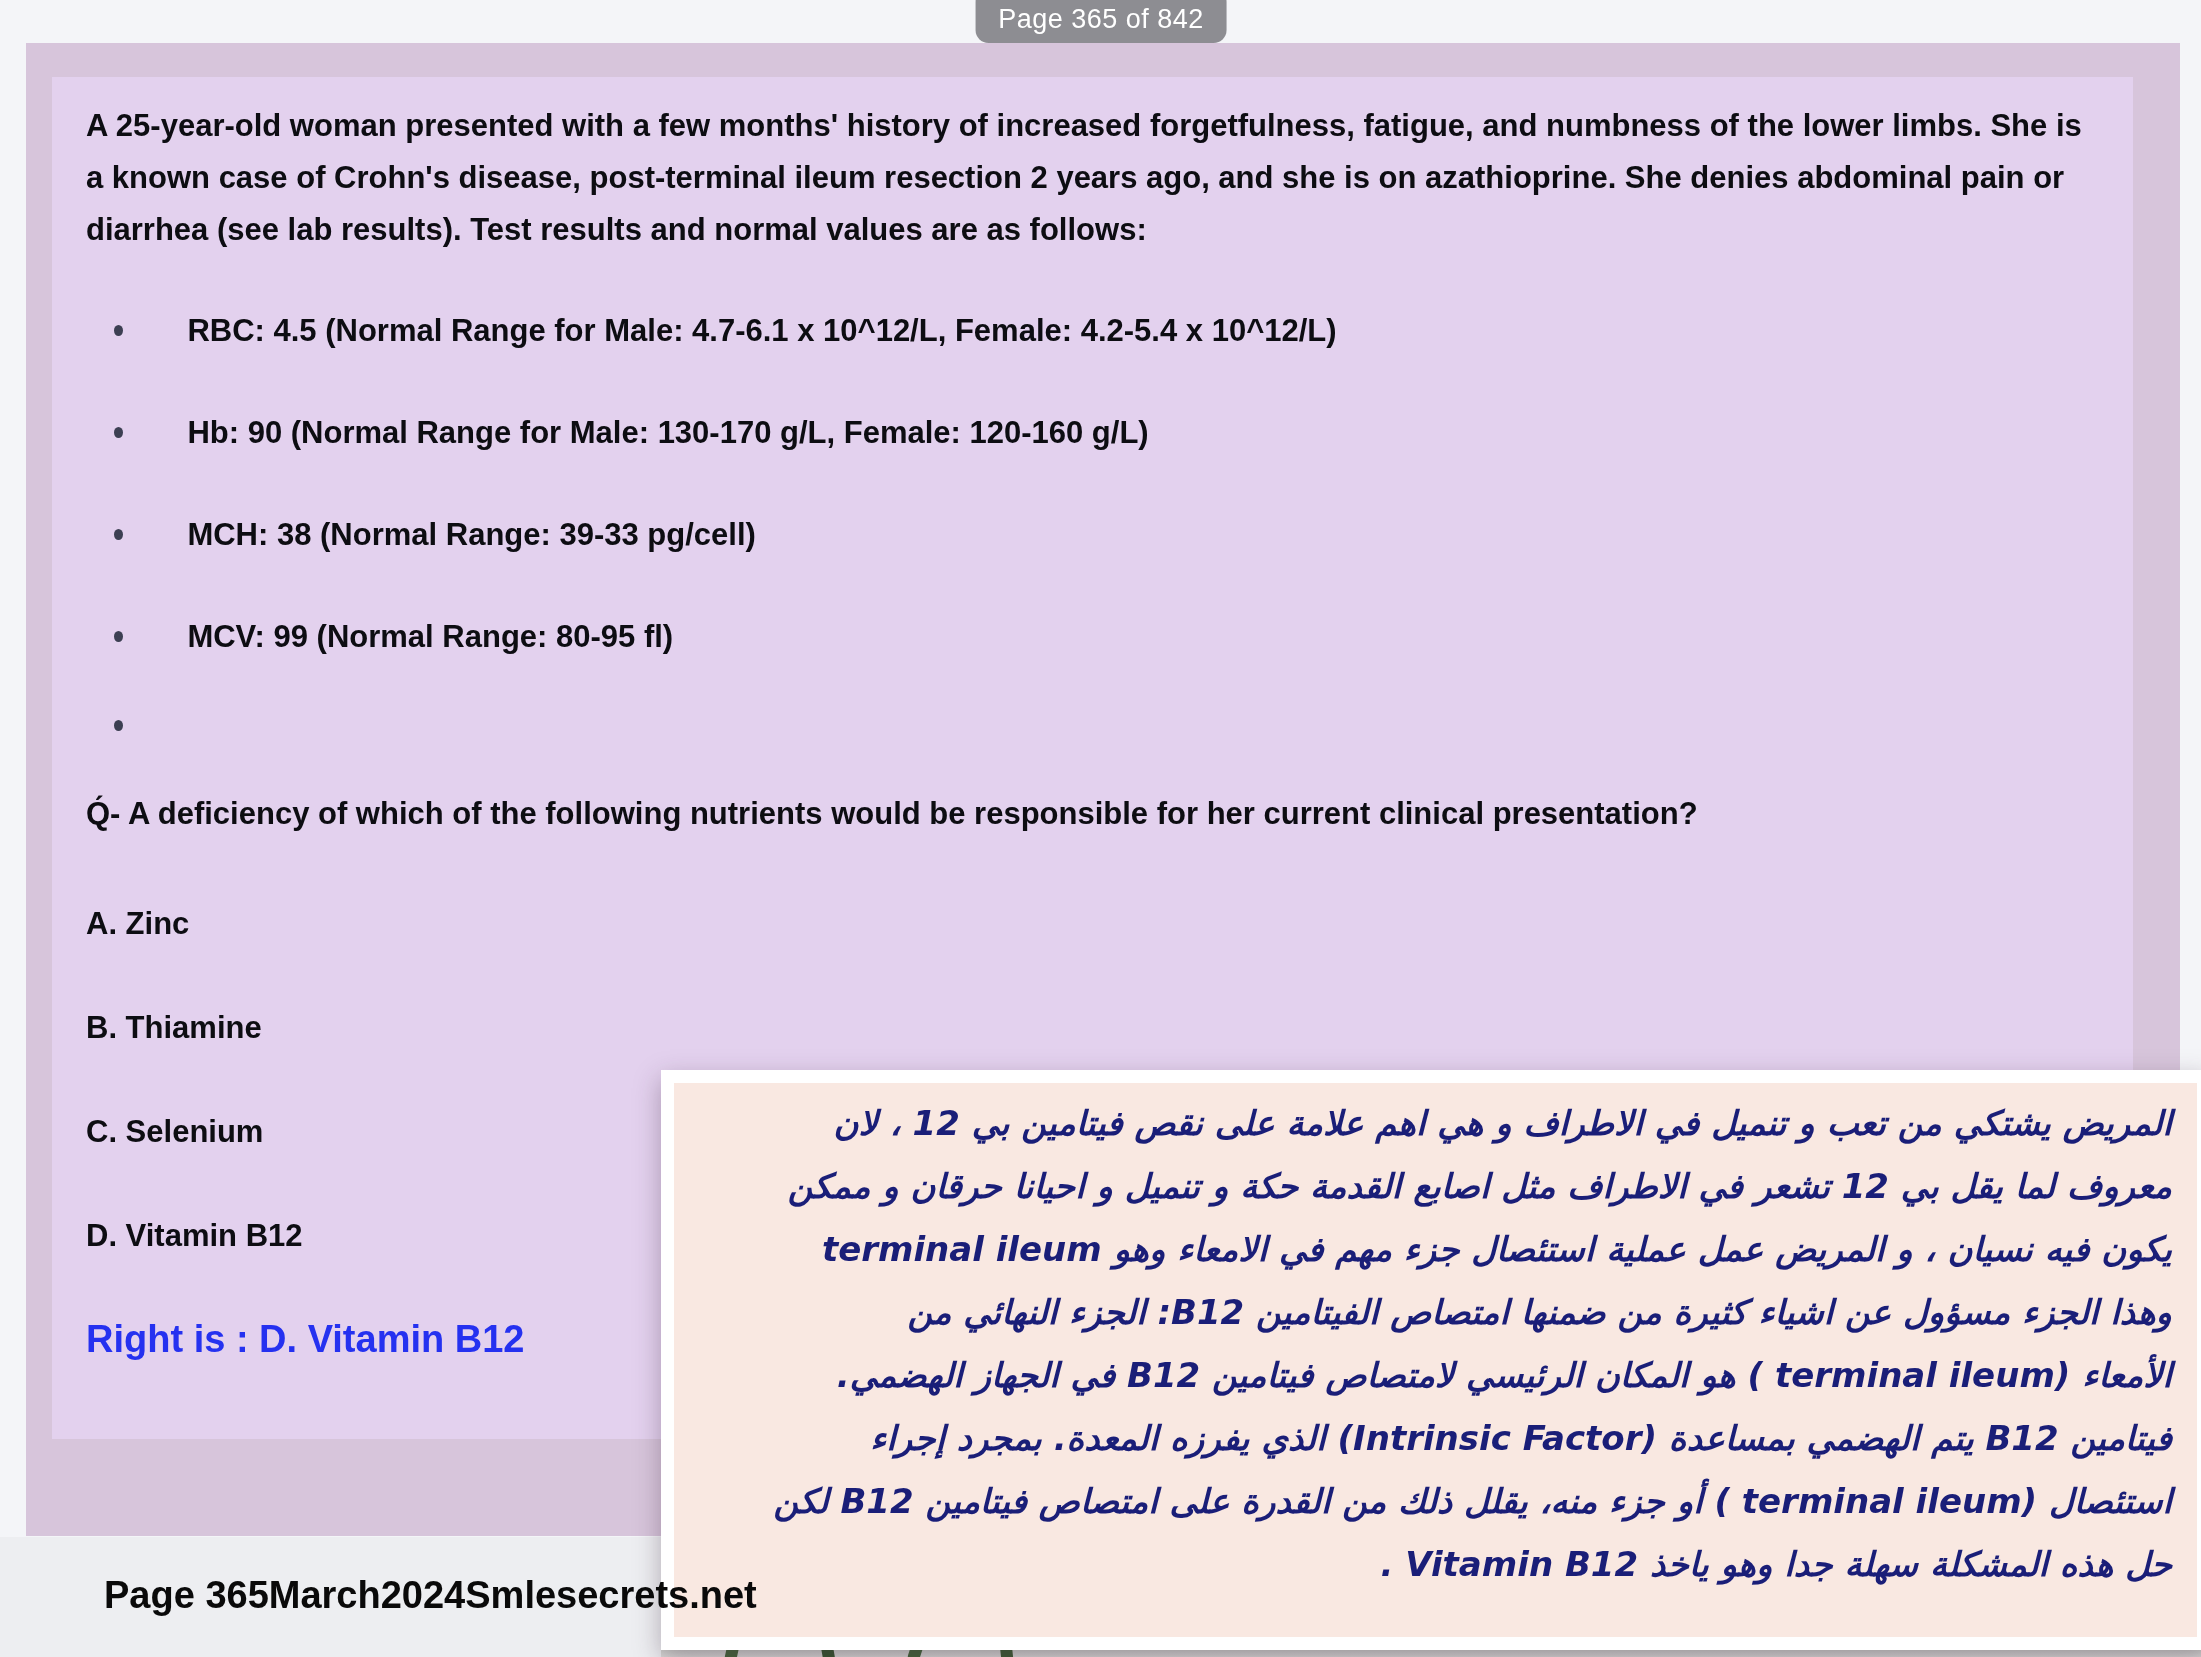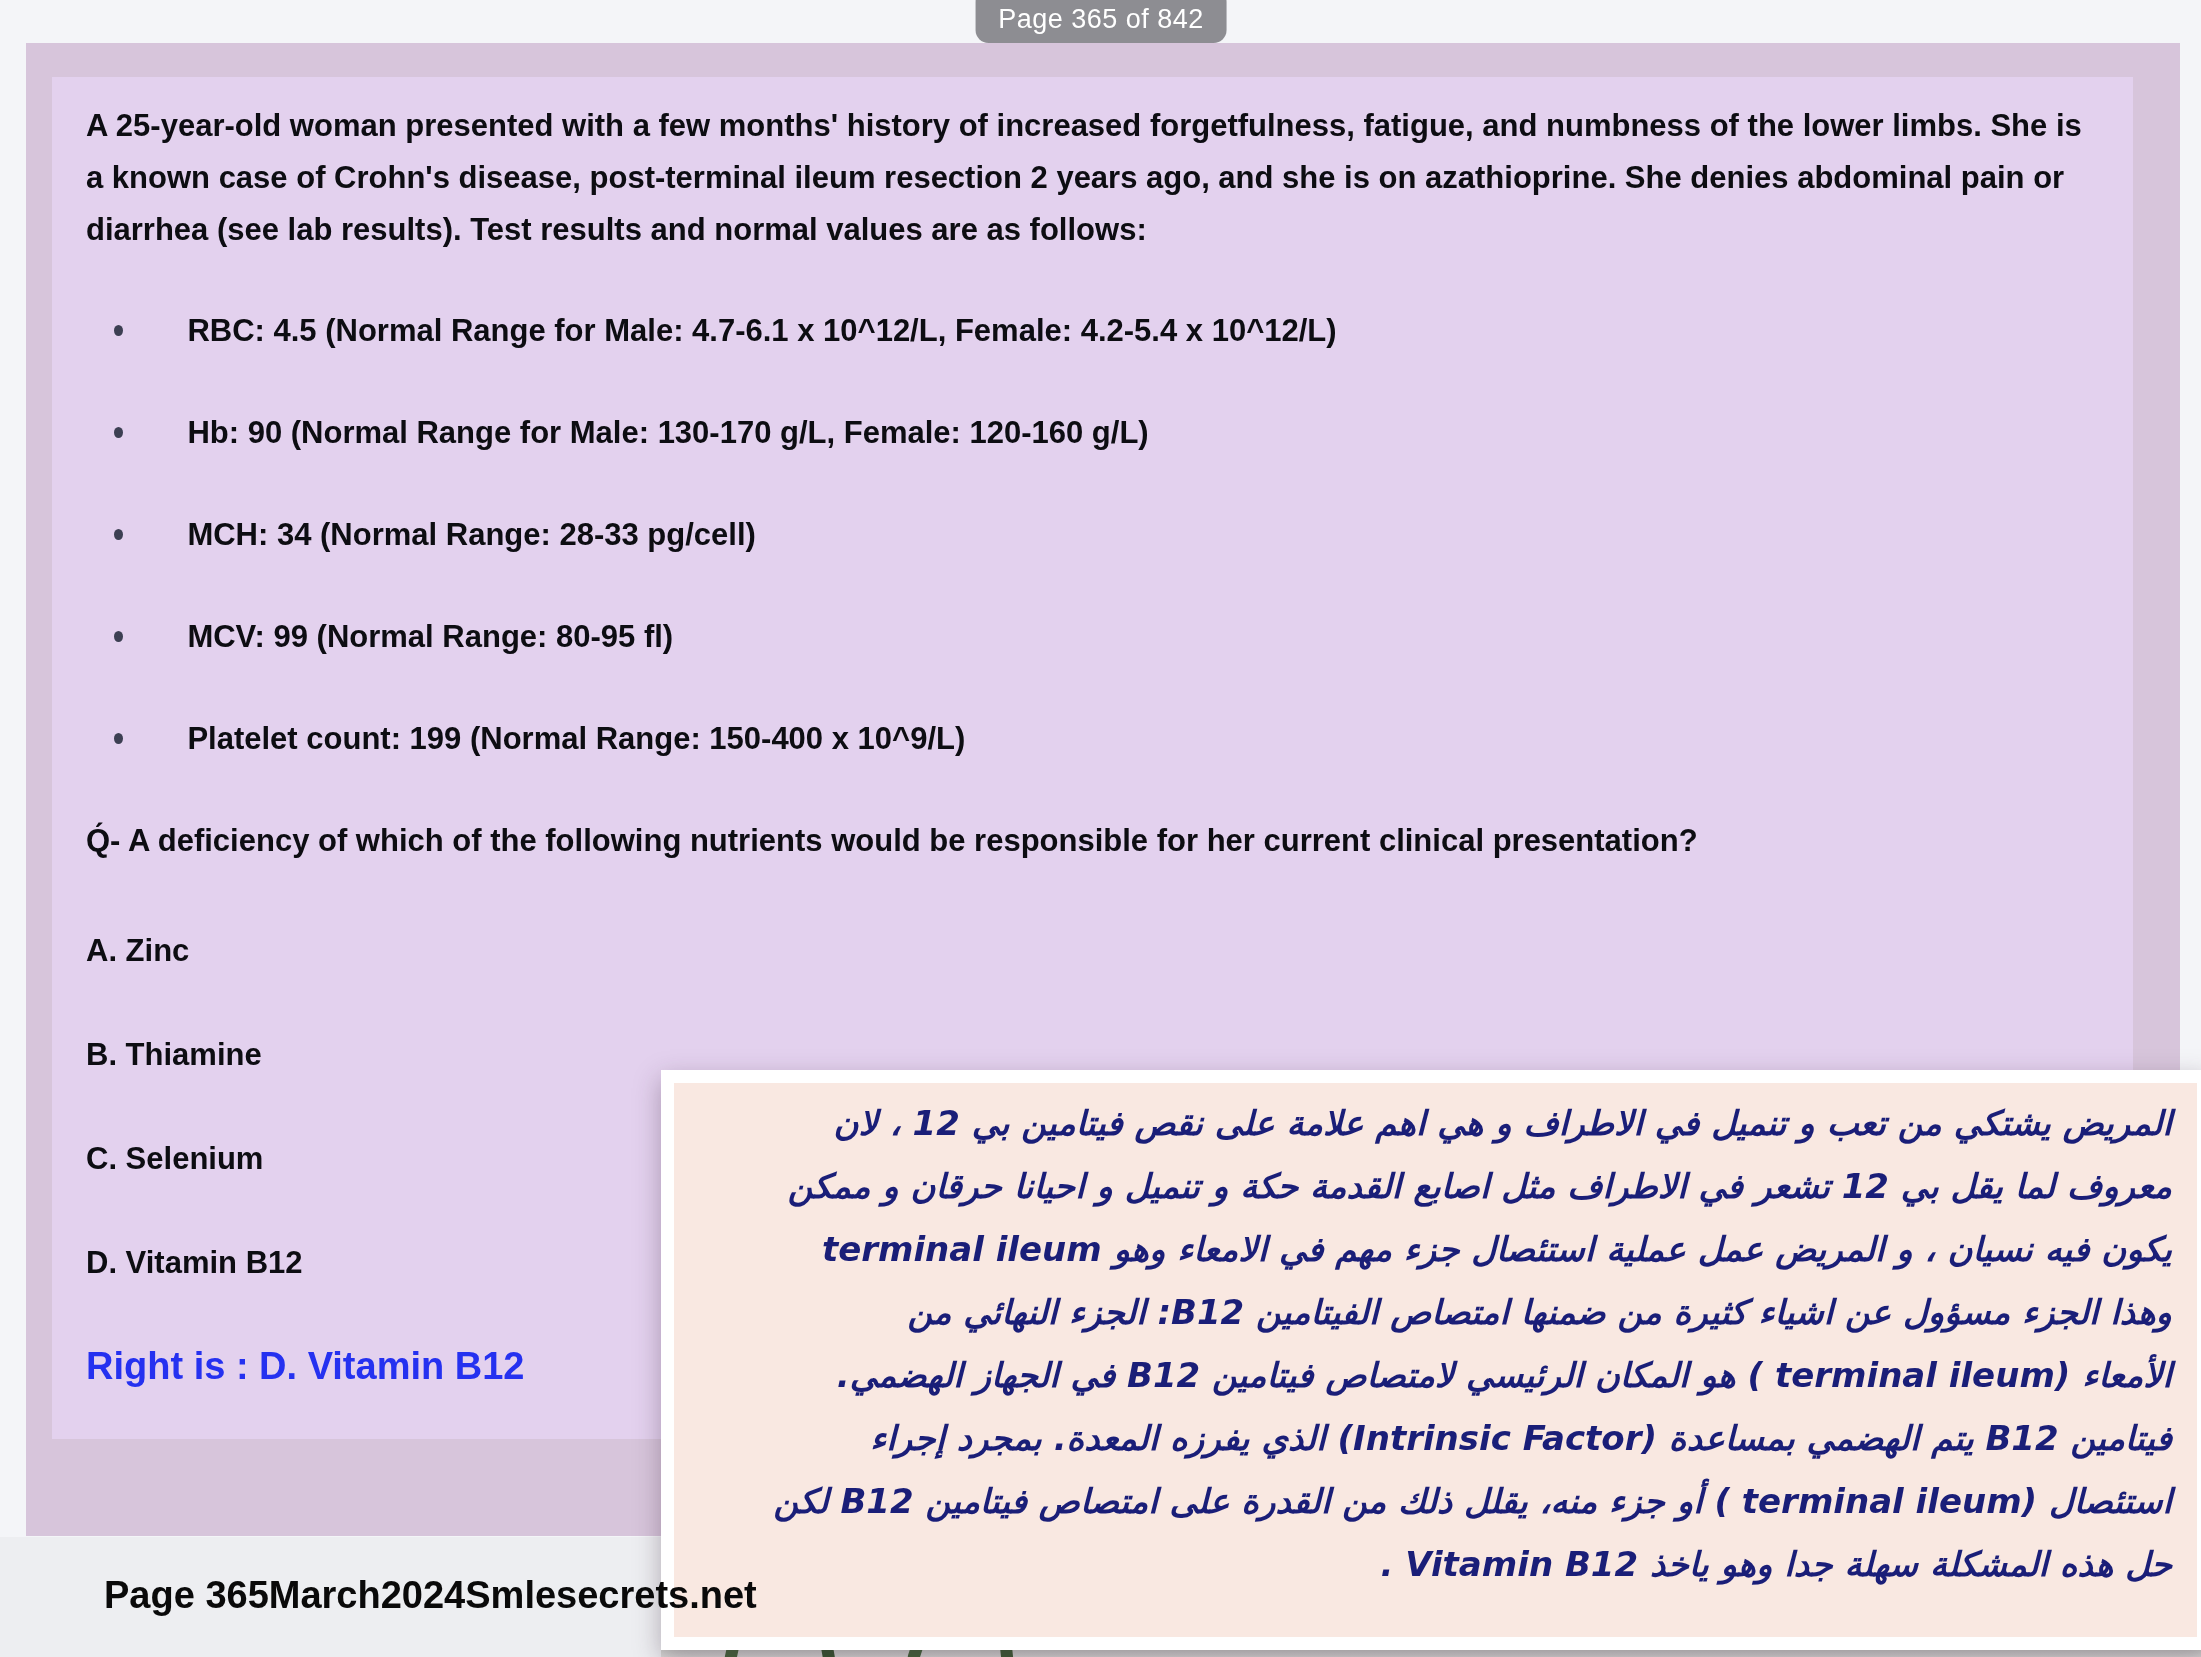--- a/index.html
+++ b/index.html
@@ -101,29 +101,28 @@
         <li>
           <span class="dot"></span>
           <span>RBC: 4.5 (Normal Range for Male: 4.7-6.1 x 10^12/L, Female: 4.2-5.4 x 10^12/L)</span>
         </li>
         <li>
           <span class="dot"></span>
           <span>Hb: 90 (Normal Range for Male: 130-170 g/L, Female: 120-160 g/L)</span>
         </li>
         <li>
           <span class="dot"></span>
-          <span>MCH: 34 (Normal Range: 28-33 pg/cell)</span>
+          <span>MCH: 38 (Normal Range: 39-33 pg/cell)</span>
         </li>
         <li>
           <span class="dot"></span>
           <span>MCV: 99 (Normal Range: 80-95 fl)</span>
         </li>
         <li>
           <span class="dot"></span>
-          <span>Platelet count: 199 (Normal Range: 150-400 x 10^9/L)</span>
         </li>
       </ul>
 
       <p class="q">Q́- A deficiency of which of the following nutrients would be responsible for her current clinical presentation?</p>
 
       <div class="opt first">A. Zinc</div>
       <div class="opt">B. Thiamine</div>
       <div class="opt">C. Selenium</div>
       <div class="opt">D. Vitamin B12</div>
 

